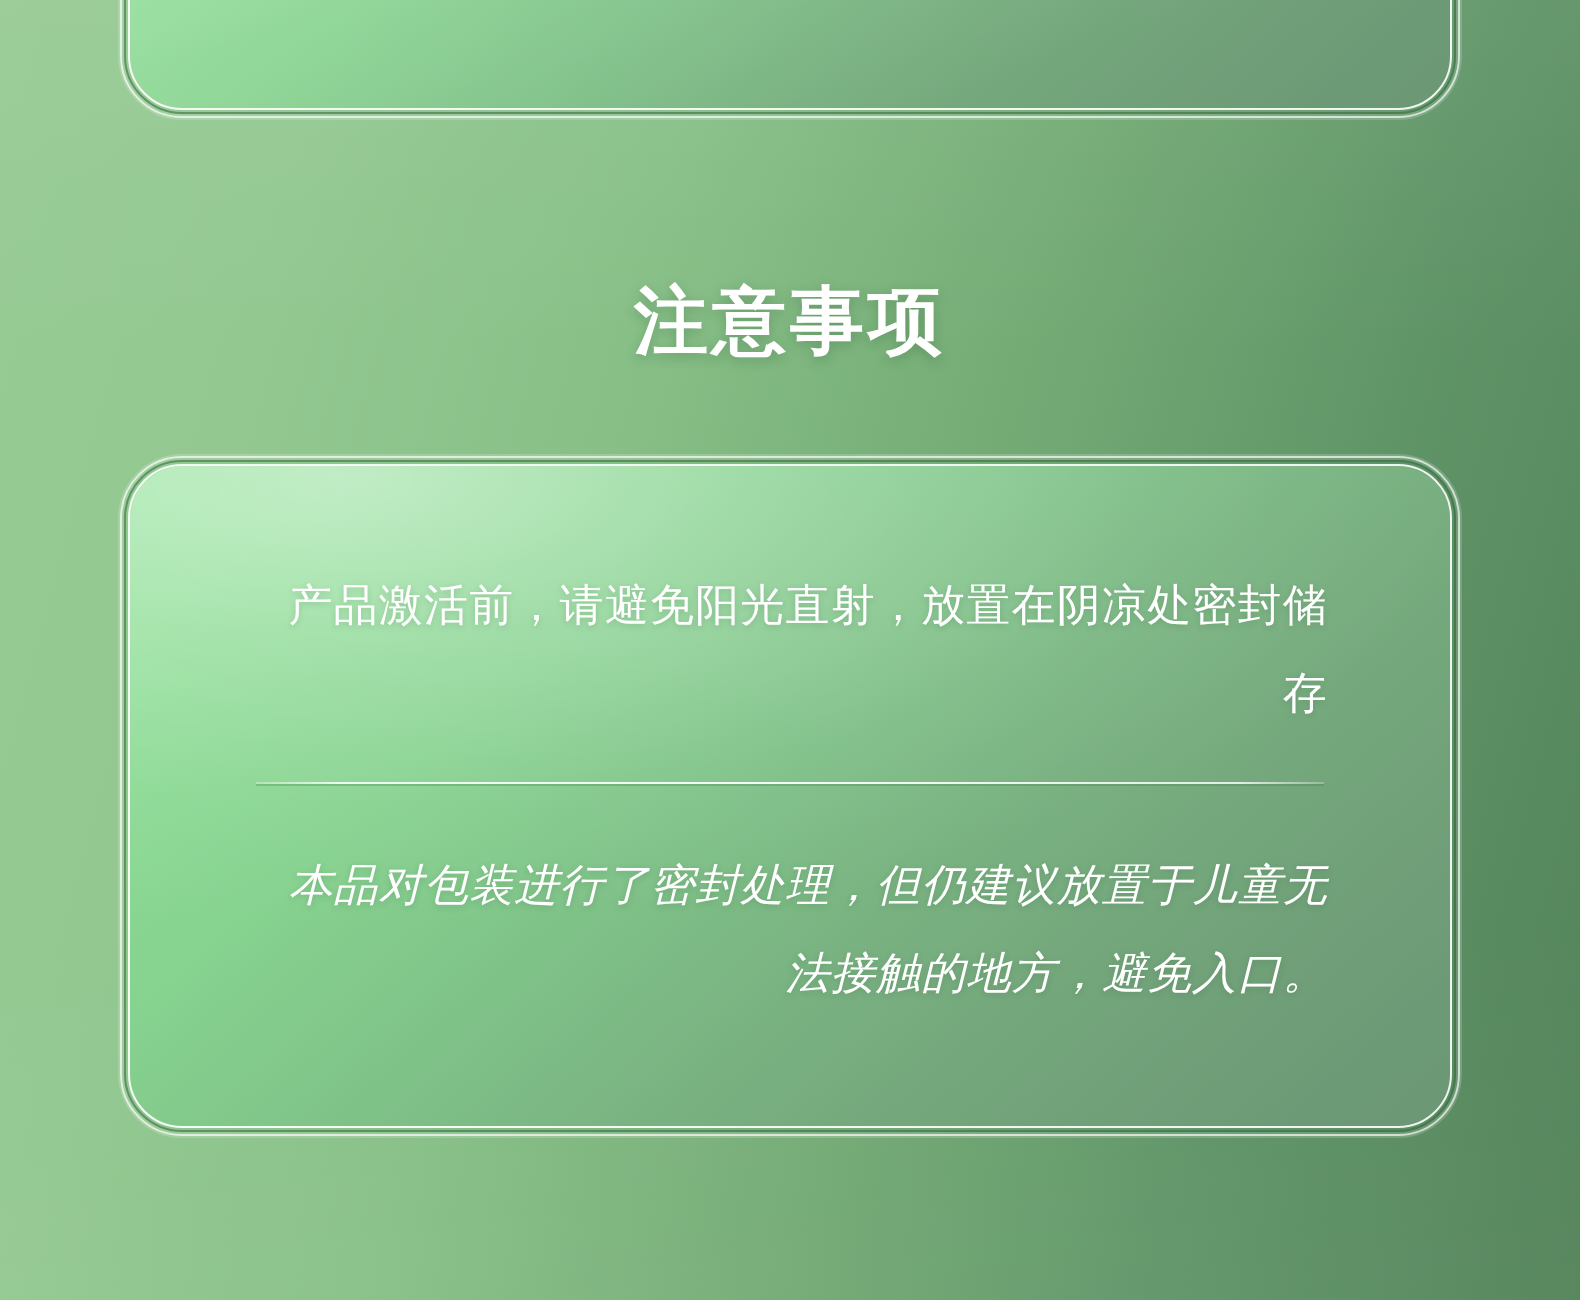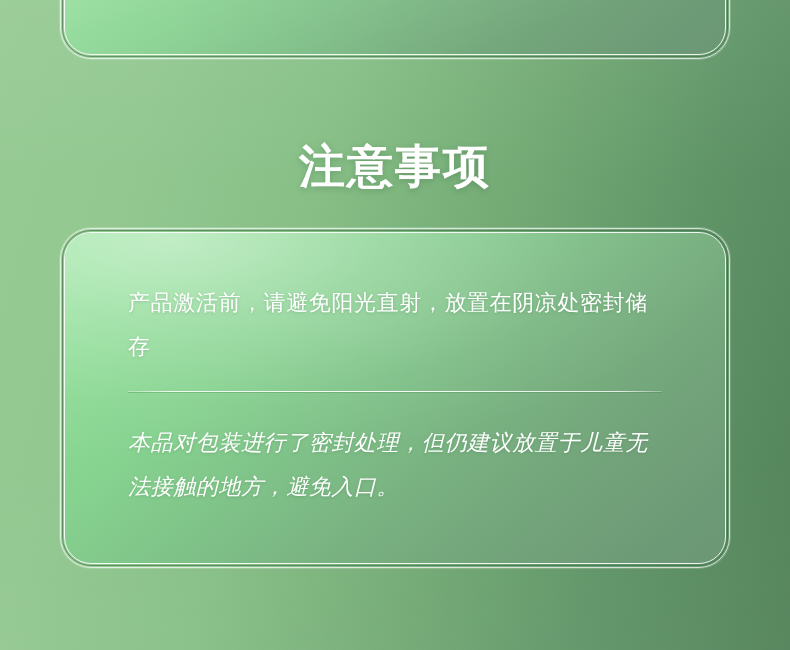--- a/index.html
+++ b/index.html
@@ -111,40 +111,41 @@
         rgba(255,255,255,0.00) 78%);
   }
 
   
   #section-title {
     position: absolute;
     top: 139px;
     left: 0;
     width: 790px;
     text-align: center;
-    font-size: 46px;
+    font-size: 37px;
     font-weight: bold;
     letter-spacing: 2px;
     color: #ffffff;
     text-shadow: 0 2px 6px rgba(38,86,48,0.28);
     line-height: 1.18;
   }
 
   
   #notice-card {
     left: 65px;
     top: 233px;
     width: 660px;
     height: 330px;
   }
 
   .card-body {
     position: relative;
     z-index: 2;
     padding: 48px 60px 0 63px;
+    text-align: right;
   }
 
   .notice-text {
     color: #ffffff;
     font-size: 22px;
     line-height: 44px;
     letter-spacing: 0.6px;
     text-shadow: 0 1px 3px rgba(42,92,52,0.22);
     max-width: 536px;
     font-weight: normal;

